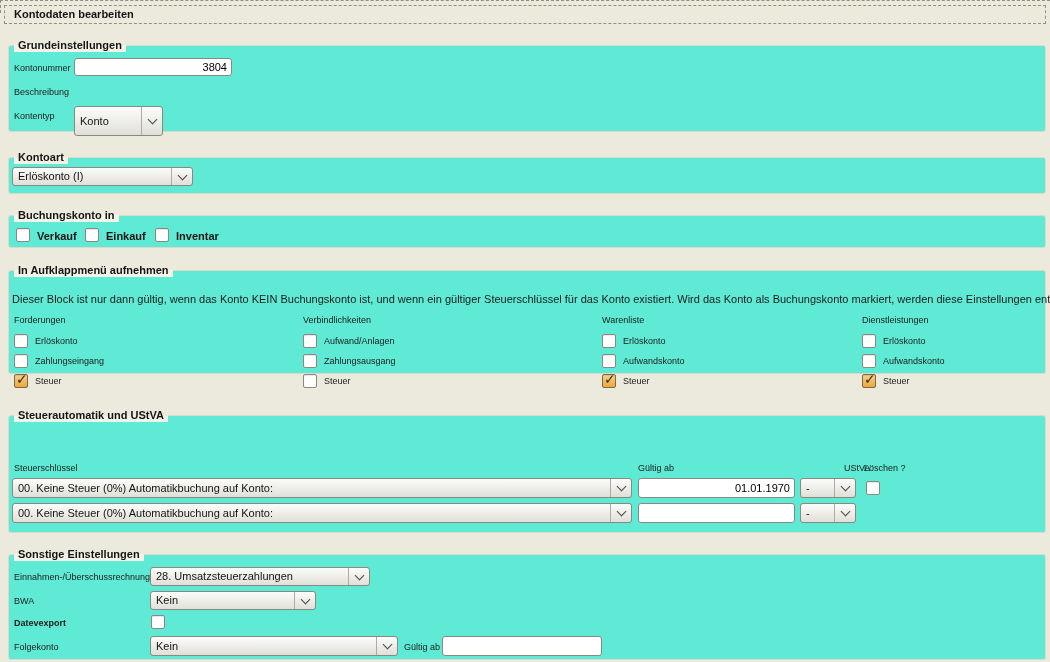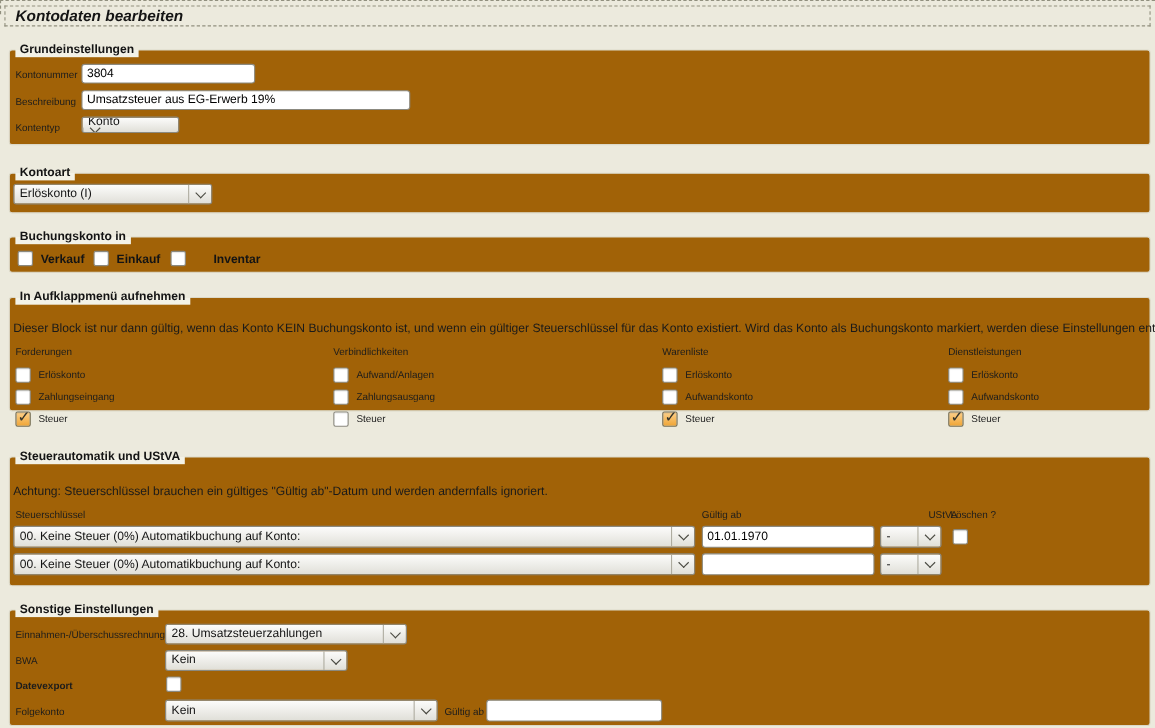--- a/index.html
+++ b/index.html
@@ -11,45 +11,46 @@
     color:#141414;
     overflow:hidden;
   }
   .outer-dash-top { position:absolute; left:0; top:0; width:1050px; height:0; border-top:1px dashed #91907f; }
   .outer-dash-left { position:absolute; left:0; top:0; width:0; height:13px; border-left:1px dashed #91907f; }
 
   .title-box {
     position:absolute; left:4px; top:5px; width:1042px; height:19px;
     border:1px dashed #91907f;
     line-height:17px; padding-left:9px;
-    font-size:14px; font-weight:bold;font-style:italic;
+    font-size:11px; font-weight:bold;
   }
 
   .frame {
     position:absolute; left:8px; width:1038px;
     border:1px solid #dcd9c9; border-radius:3px;
-    background:#a16207;
+    background:#5eead4;
   }
   .legend {
     position:absolute; top:-7px; left:5px;
     padding:0 4px; font-size:11px; font-weight:bold; line-height:13px;
     background:linear-gradient(#eceadd 50%, #f3f2e7 50%);
     white-space:nowrap;
   }
 
   .lbl-s { position:absolute; font-size:9px; line-height:12px; color:#1c1c1c; white-space:nowrap; }
   .lbl-b { position:absolute; font-size:11px; font-weight:bold; line-height:13px; white-space:nowrap; }
   .para  { position:absolute; font-size:11px; line-height:14px; color:#1a1a1a; white-space:nowrap; }
 
   .entry {
     position:absolute; background:#ffffff;
     border:1px solid #8b897f; border-radius:3px;
     font-family:"Liberation Sans","DejaVu Sans",sans-serif;
     font-size:11px; padding:0 4px; color:#000;
     outline:none;
+    text-align:right;
   }
 
   .combo {
     position:absolute; display:flex; align-items:stretch;
     background:linear-gradient(#fcfcfb,#e0dfd8);
     border:1px solid #8b897f; border-radius:3px;
     cursor:default; overflow:hidden;
   }
   .combo-text {
     flex:1; font-size:11px; line-height:1;
@@ -94,44 +95,43 @@
 <div class="outer-dash-top"></div>
 <div class="outer-dash-left"></div>
 
 <div class="title-box">Kontodaten bearbeiten</div>
 
 <div class="frame" style="top:45px;height:87px;">
   <div class="legend">Grundeinstellungen</div>
   <div class="lbl-s" style="left:5px;top:16px;">Kontonummer</div>
   <input class="entry" style="left: 65px; top: 12px; width: 158px; height: 18px;" value="3804">
   <div class="lbl-s" style="left:5px;top:40px;">Beschreibung</div>
-  <input class="entry" style="left: 65px; top: 36px; width: 299px; height: 18px;" value="Umsatzsteuer aus EG-Erwerb 19%">
   <div class="lbl-s" style="left:5px;top:64px;">Kontentyp</div>
-  <div class="combo" style="left:65px;top:60px;width:89px;height:15px;flex-direction:column;">
+  <div class="combo" style="left:65px;top:60px;width:89px;height:30px;">
     <span class="combo-text">Konto</span>
     <span class="combo-arrow"></span>
   </div>
 </div>
 
 <div class="frame" style="top:157px;height:37px;">
   <div class="legend">Kontoart</div>
   <div class="combo" style="left:3px;top:9px;width:181px;height:19px;">
     <span class="combo-text">Erlöskonto (I)</span>
     <span class="combo-arrow"></span>
   </div>
 </div>
 
 <div class="frame" style="top:215px;height:33px;">
   <div class="legend">Buchungskonto in</div>
   <span class="cb abs" style="left:7px;top:12px;"></span>
   <div class="lbl-b" style="left:28px;top:14px;">Verkauf</div>
   <span class="cb abs" style="left:76px;top:12px;"></span>
   <div class="lbl-b" style="left:97px;top:14px;">Einkauf</div>
   <span class="cb abs" style="left:146px;top:12px;"></span>
-  <div class="lbl-b" style="left:167px;top:14px;margin-left:18px;">Inventar</div>
+  <div class="lbl-b" style="left:167px;top:14px;">Inventar</div>
 </div>
 
 <div class="frame" style="top:270px;height:104px;">
   <div class="legend">In Aufklappmenü aufnehmen</div>
   <div class="para" style="left:3px;top:21px;">Dieser Block ist nur dann gültig, wenn das Konto KEIN Buchungskonto ist, und wenn ein gültiger Steuerschlüssel für das Konto existiert. Wird das Konto als Buchungskonto markiert, werden diese Einstellungen entfernt.</div>
 
   <div class="col" style="left:5px;">
     <div class="chead">Forderungen</div>
     <div class="opt-row">
         <span class="cb"></span>
@@ -191,21 +191,20 @@
       </div>
     <div class="opt-row">
         <span class="cb checked"></span>
         <span class="olabel">Steuer</span>
       </div>
   </div>
 </div>
 
 <div class="frame" style="top:415px;height:118px;">
   <div class="legend">Steuerautomatik und UStVA</div>
-  <div class="para" style="left:3px;top:24px;">Achtung: Steuerschlüssel brauchen ein gültiges "Gültig ab"-Datum und werden andernfalls ignoriert.</div>
 
   <div class="lbl-s" style="left:5px;top:46px;">Steuerschlüssel</div>
   <div class="lbl-s" style="left:629px;top:46px;">Gültig ab</div>
   <div class="lbl-s" style="left:791px;top:46px;padding-left:44px;">UStVA</div>
   <div class="lbl-s" style="left:855px;top:46px;">Löschen ?</div>
 
   <div class="combo" style="left:3px;top:62px;width:620px;height:20px;">
     <span class="combo-text">00. Keine Steuer (0%) Automatikbuchung auf Konto:</span>
     <span class="combo-arrow"></span>
   </div>

